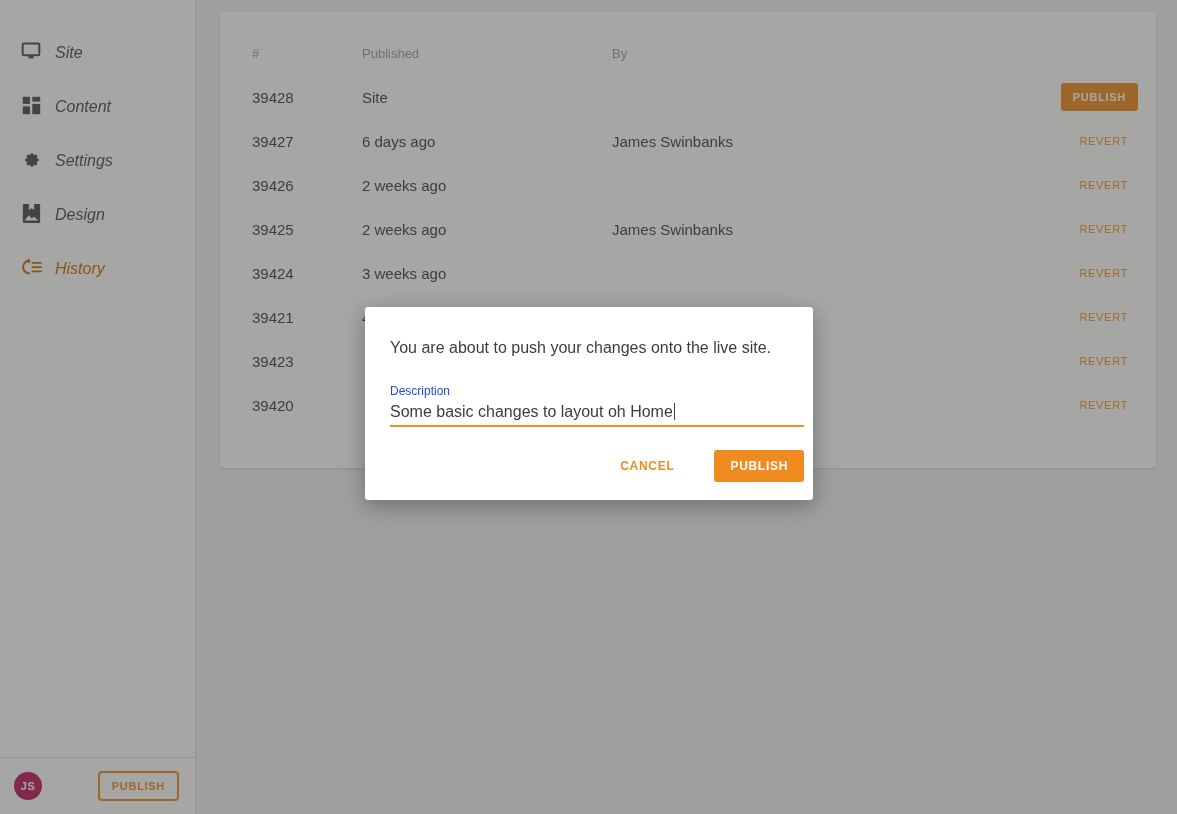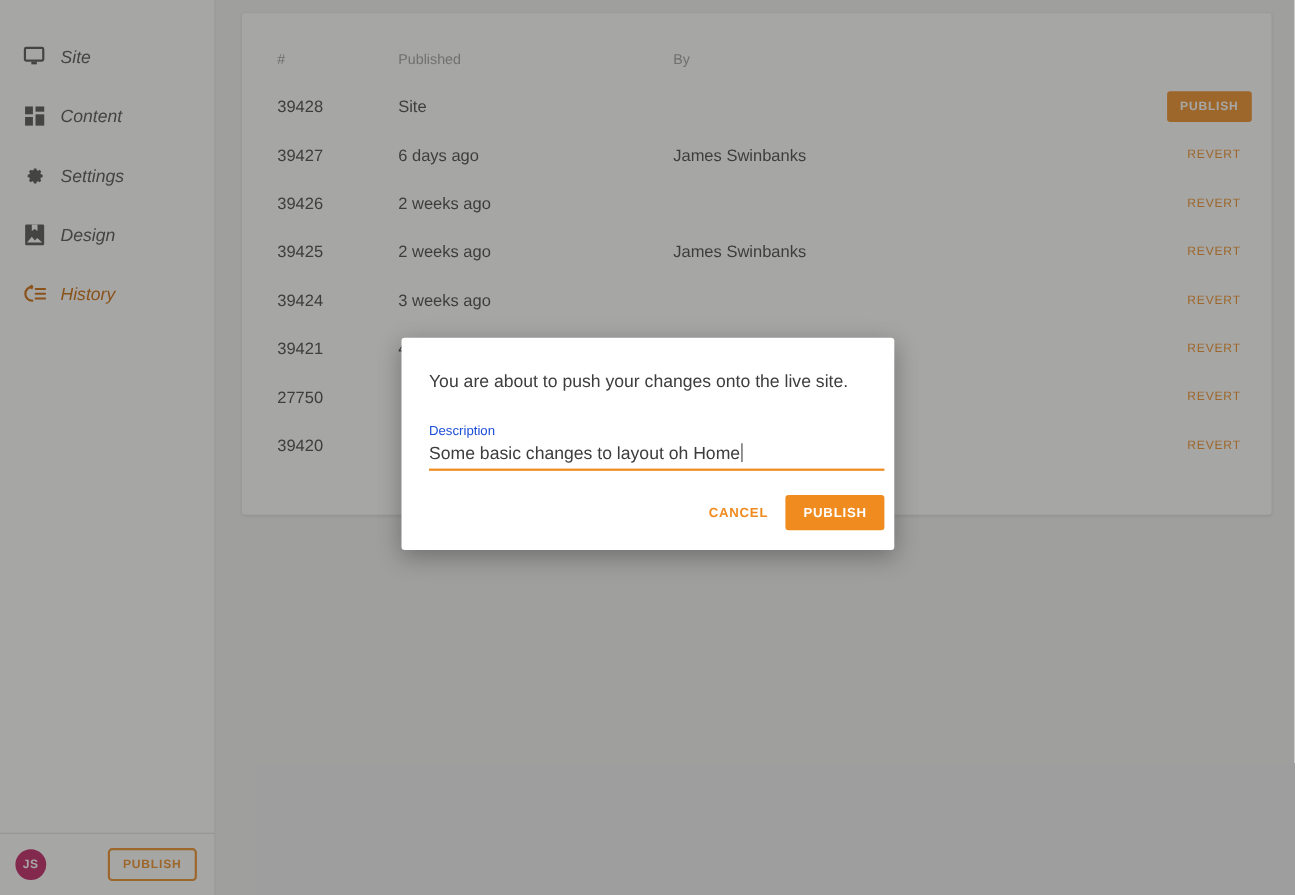--- a/index.html
+++ b/index.html
@@ -223,21 +223,21 @@
     background: #3d3d3d;
     vertical-align: -3px;
     margin-left: 1px;
   }
 
   .dialog-actions {
     margin-top: auto;
     display: flex;
     align-items: center;
     justify-content: flex-end;
-    gap: 4px;
+    gap: 28px;
     padding-bottom: 18px;
   }
   .btn-text {
     background: transparent;
     border: none;
     color: #ef8b1f;
     font-size: 12px;
     font-weight: bold;
     letter-spacing: 0.7px;
     padding: 9px 12px;
@@ -376,21 +376,21 @@
               <td class="t-by"></td>
               <td class="t-act"><button class="btn-revert">REVERT</button></td>
             </tr>
             <tr>
               <td class="t-id">39421</td>
               <td class="t-pub">4 weeks ago</td>
               <td class="t-by">James Swinbanks</td>
               <td class="t-act"><button class="btn-revert">REVERT</button></td>
             </tr>
             <tr>
-              <td class="t-id">27750</td>
+              <td class="t-id">39423</td>
               <td class="t-pub"></td>
               <td class="t-by"></td>
               <td class="t-act"><button class="btn-revert">REVERT</button></td>
             </tr>
             <tr>
               <td class="t-id">39420</td>
               <td class="t-pub"></td>
               <td class="t-by"></td>
               <td class="t-act"><button class="btn-revert">REVERT</button></td>
             </tr>

